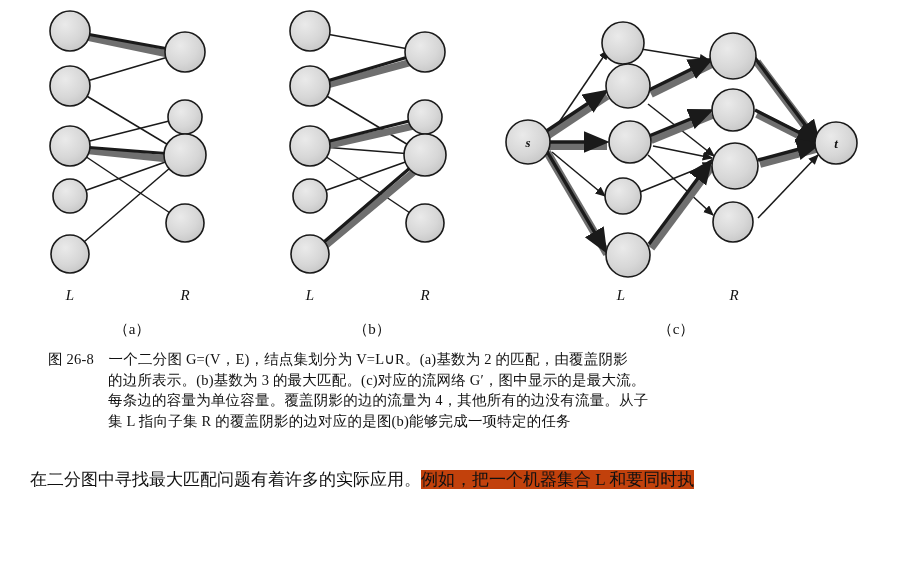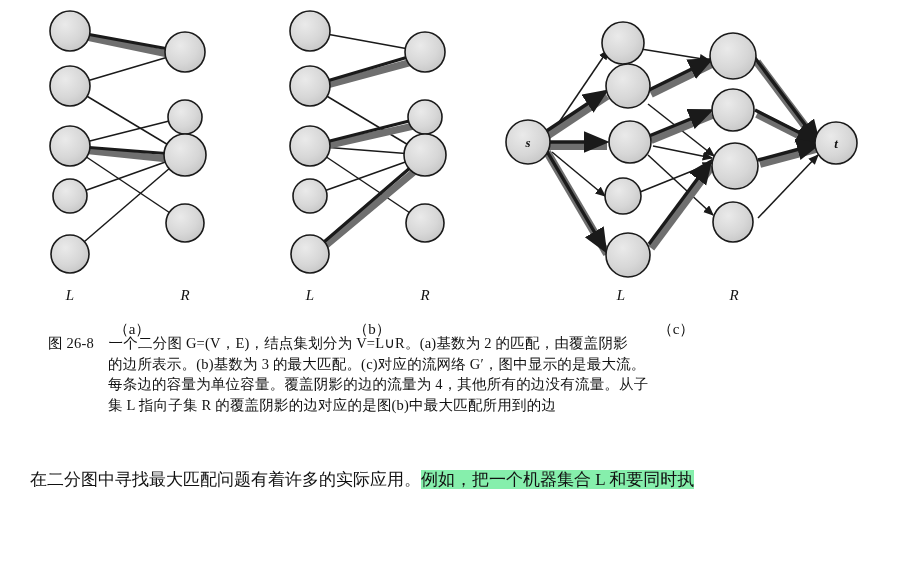--- a/index.html
+++ b/index.html
@@ -24,41 +24,41 @@
     fill:#111;
   }
   .node-label{
     font-family:"Liberation Serif", serif;
     font-style:italic;
     font-weight:bold;
     font-size:13px;
     fill:#111;
   }
   #caption-area{
-    position:absolute;left:48px;top:333px;width:830px;
+    position:absolute;left:48px;top:349px;width:830px;
   }
   .cap-line{
     font-size:14.5px;
     line-height:20.5px;
     white-space:pre;
     letter-spacing:0.2px;
     color:#111;
   }
   .cap-line .figno{font-weight:normal;}
   #body-area{
     position:absolute;left:0px;top:466px;width:897px;
   }
   .body-line{
     font-size:17px;
     line-height:28px;
     white-space:pre;
     color:#111;
     height:28px;
   }
-  .hl{background:#86efac;}
+  .hl{background:#c2410c;}
   .indent{padding-left:22px;}
 </style>
 </head>
 <body>
 
 <div id="figure-area">
   <svg width="897" height="340" viewBox="0 0 897 340">
     <defs>
       <radialGradient id="nodeGrad" cx="38%" cy="34%" r="75%">
         <stop offset="0%" stop-color="#eaeaea"></stop>
@@ -204,18 +204,18 @@
       <text class="panel-label" x="734" y="300" text-anchor="middle">R</text>
       <text class="part-label" x="676" y="334" text-anchor="middle">（c）</text>
     </g>
   </svg>
 </div>
 
 <div id="caption-area">
   <div class="cap-line"><span class="figno">图 26-8</span>　<span>一个二分图 G=(V，E)，结点集划分为 V=L∪R。(a)基数为 2 的匹配，由覆盖阴影</span></div>
   <div class="cap-line indent" style="padding-left:60px;">的边所表示。(b)基数为 3 的最大匹配。(c)对应的流网络 G′，图中显示的是最大流。</div>
   <div class="cap-line indent" style="padding-left:60px;">每条边的容量为单位容量。覆盖阴影的边的流量为 4，其他所有的边没有流量。从子</div>
-  <div class="cap-line indent" style="padding-left:60px;">集 L 指向子集 R 的覆盖阴影的边对应的是图(b)中最大匹配所用到的边</div>
+  <div class="cap-line indent" style="padding-left:60px;">集 L 指向子集 R 的覆盖阴影的边对应的是图(b)能够完成一项特定的任务</div>
 </div>
 
 <div id="body-area">
   <div class="body-line" style="padding-left:30px;"><span>在二分图中寻找最大匹配问题有着许多的实际应用。</span><span class="hl">例如，把一个机器集合 L 和要同时执</span></div>
 </div>
 
 </body></html>

